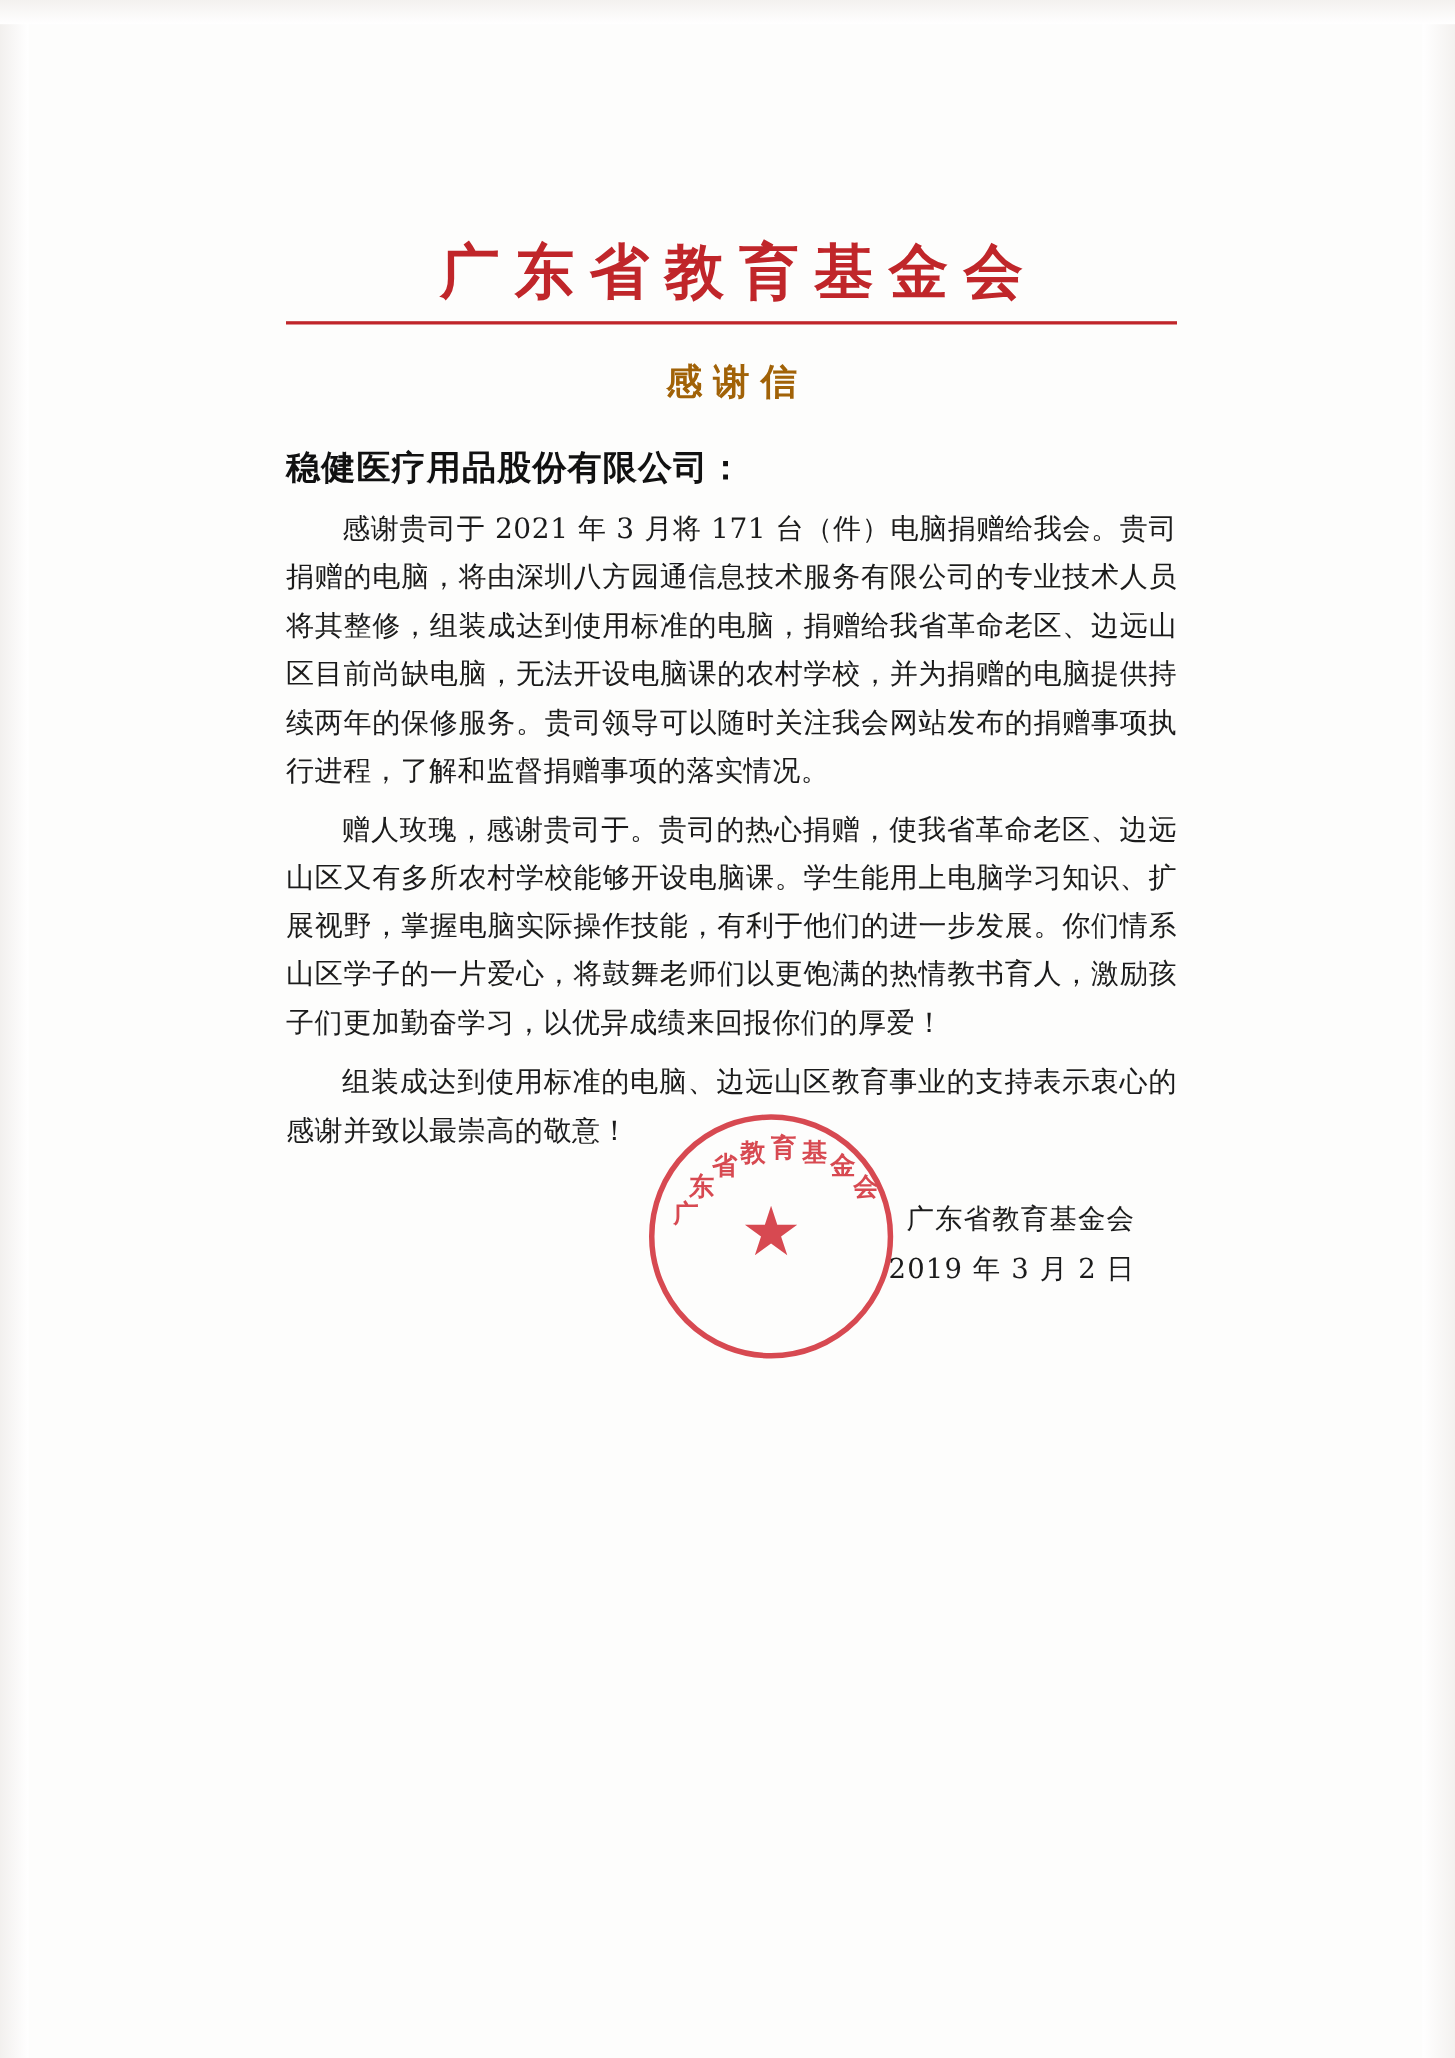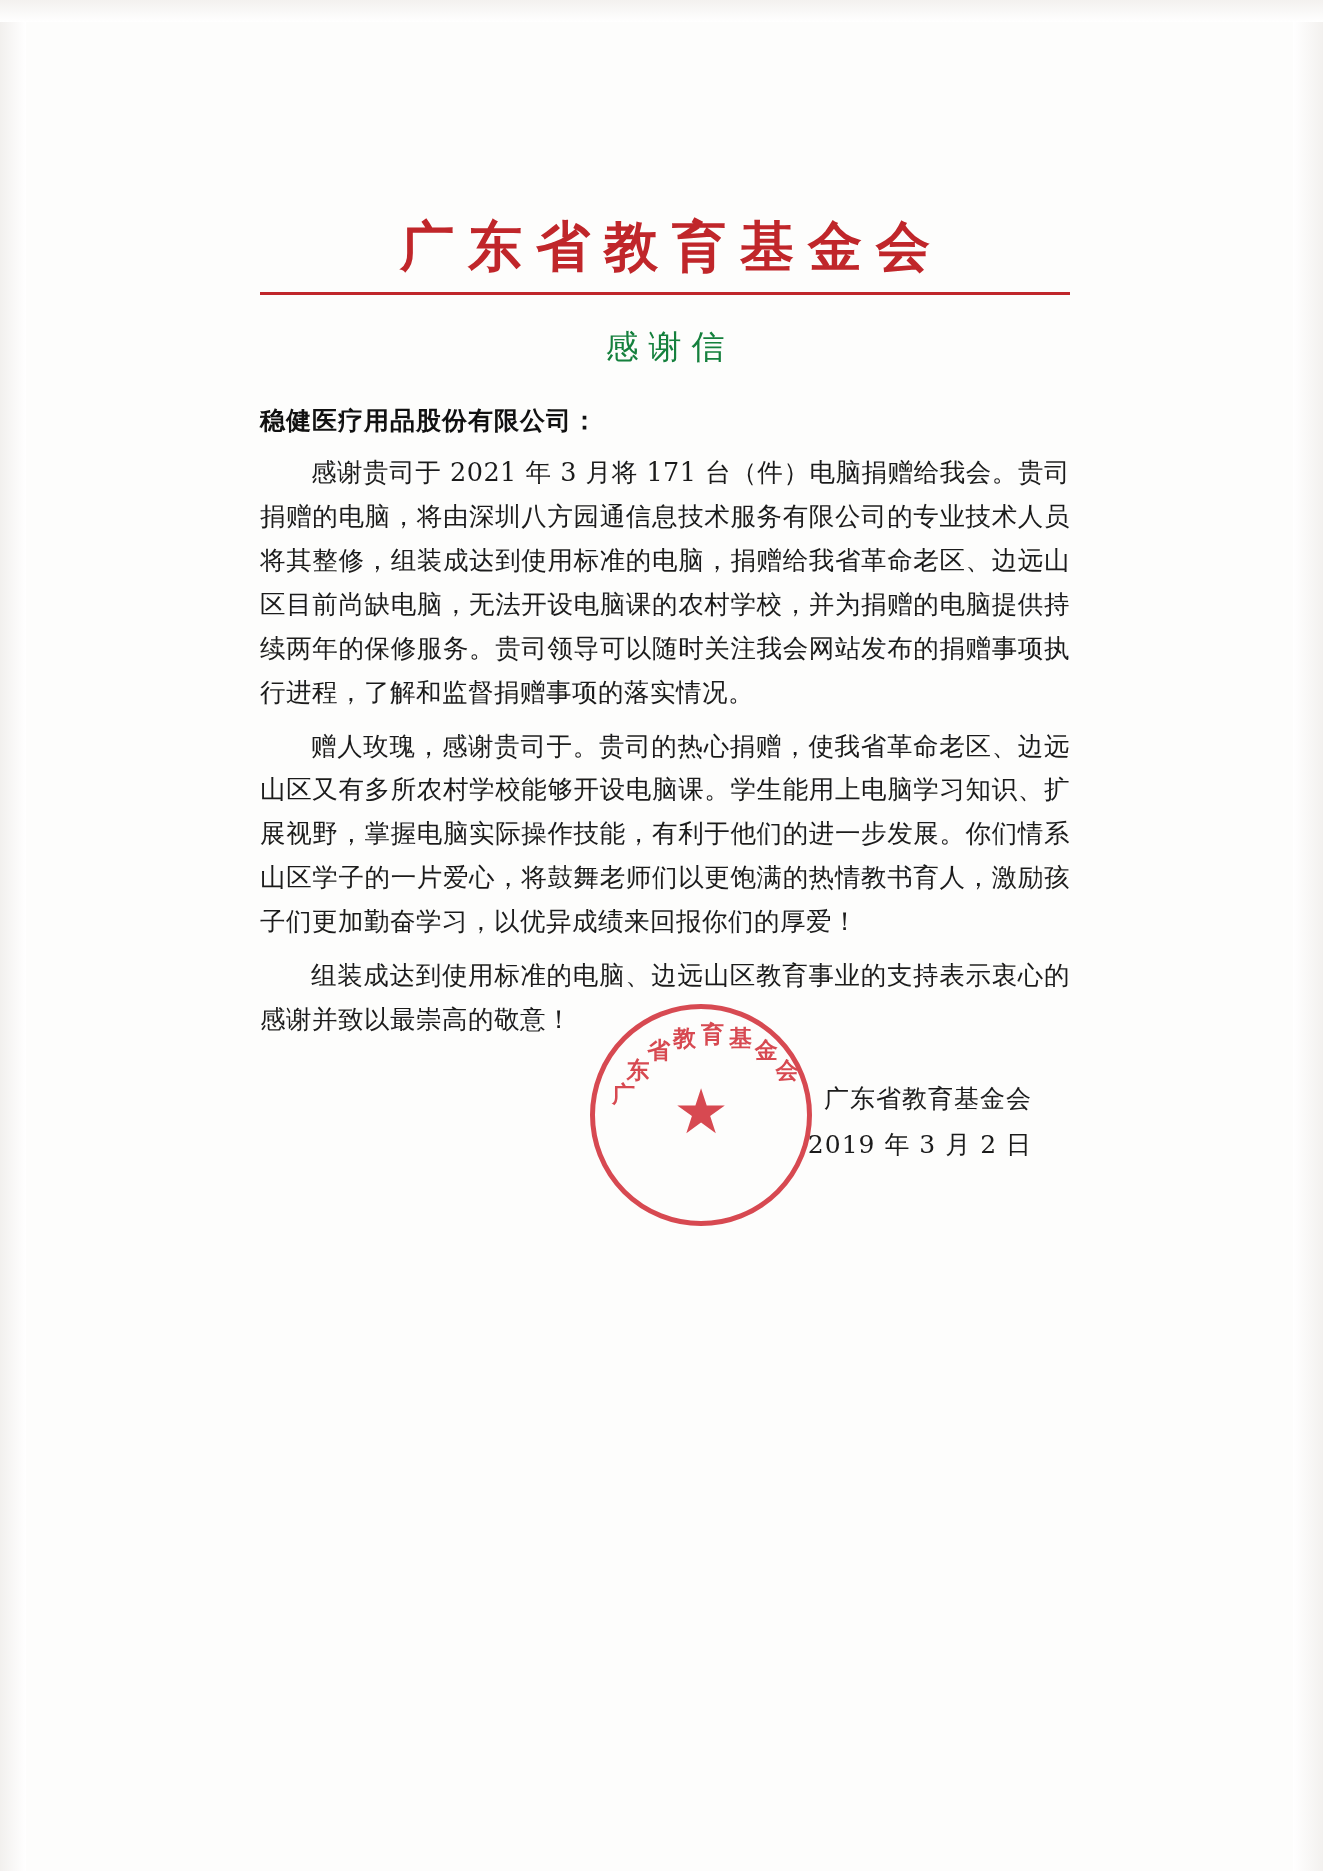--- a/index.html
+++ b/index.html
@@ -63,32 +63,32 @@
     height: 3px;
     background: #c0262a;
     width: 100%;
     margin-top: 6px;
     margin-bottom: 30px;
   }
 
   .doc-title {
     text-align: center;
     font-family: "DejaVu Serif", serif;
-    font-weight: normal;
+    font-weight: bold;
     font-size: 33px;
     letter-spacing: 10px;
     text-indent: 10px;
-    color: #15803d;
+    color: #a16207;
     margin-bottom: 34px;
   }
 
   .salutation {
     font-family: "DejaVu Serif", serif;
     font-weight: bold;
-    font-size: 25px;
+    font-size: 31px;
     color: #111111;
     letter-spacing: 1px;
     margin-bottom: 14px;
   }
 
   .para {
     font-family: "DejaVu Serif", serif;
     font-size: 25.5px;
     line-height: 1.72;
     color: #1b1b1b;

